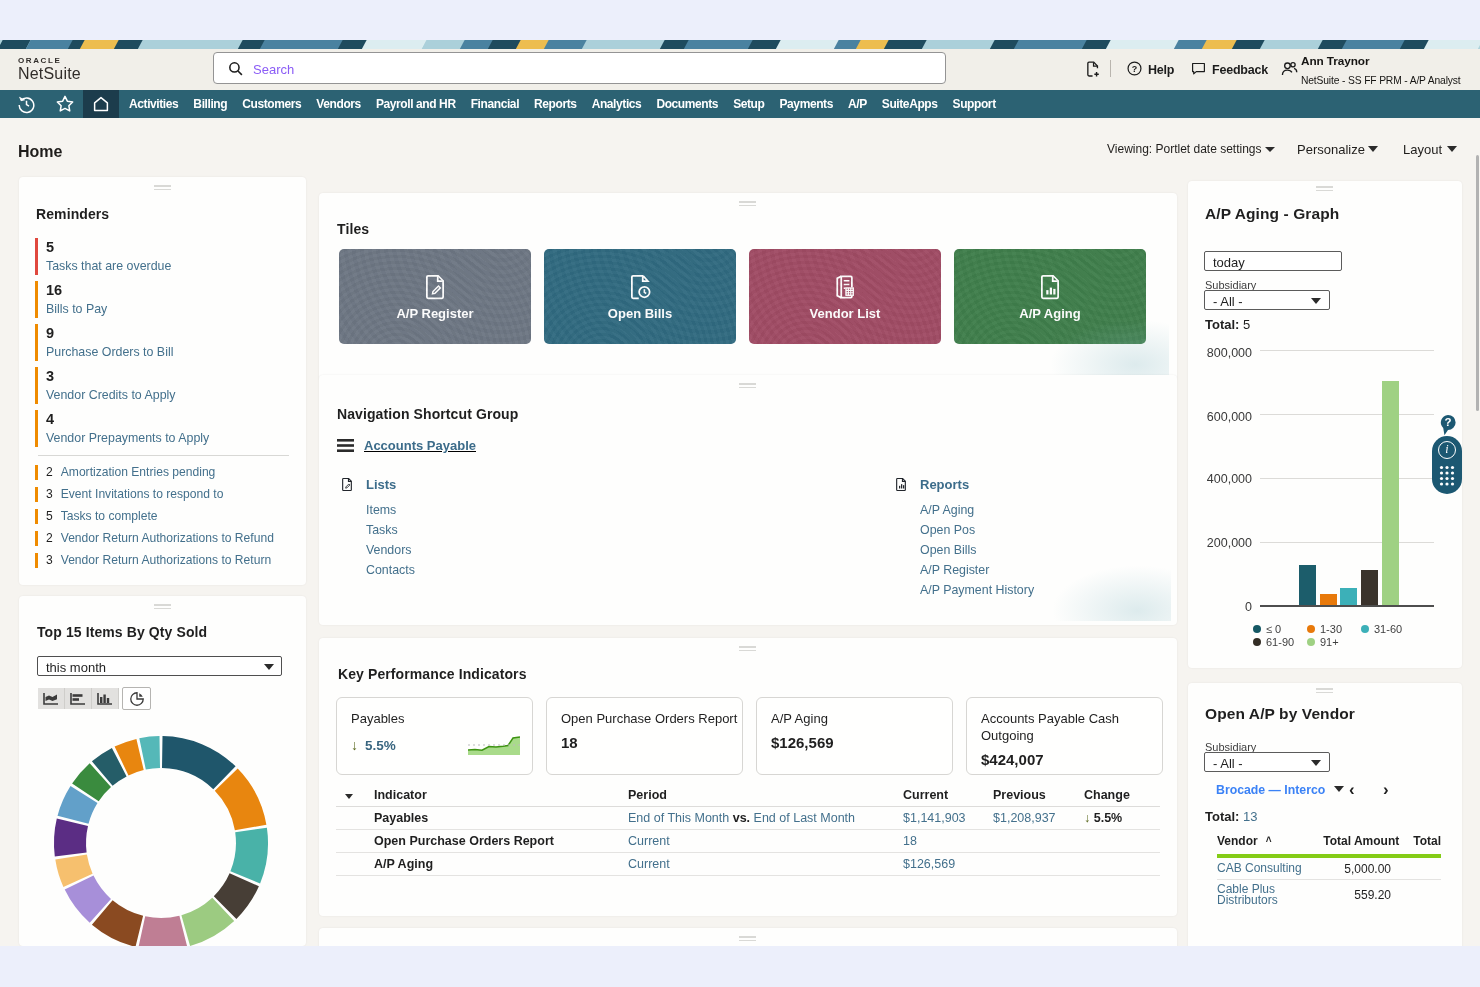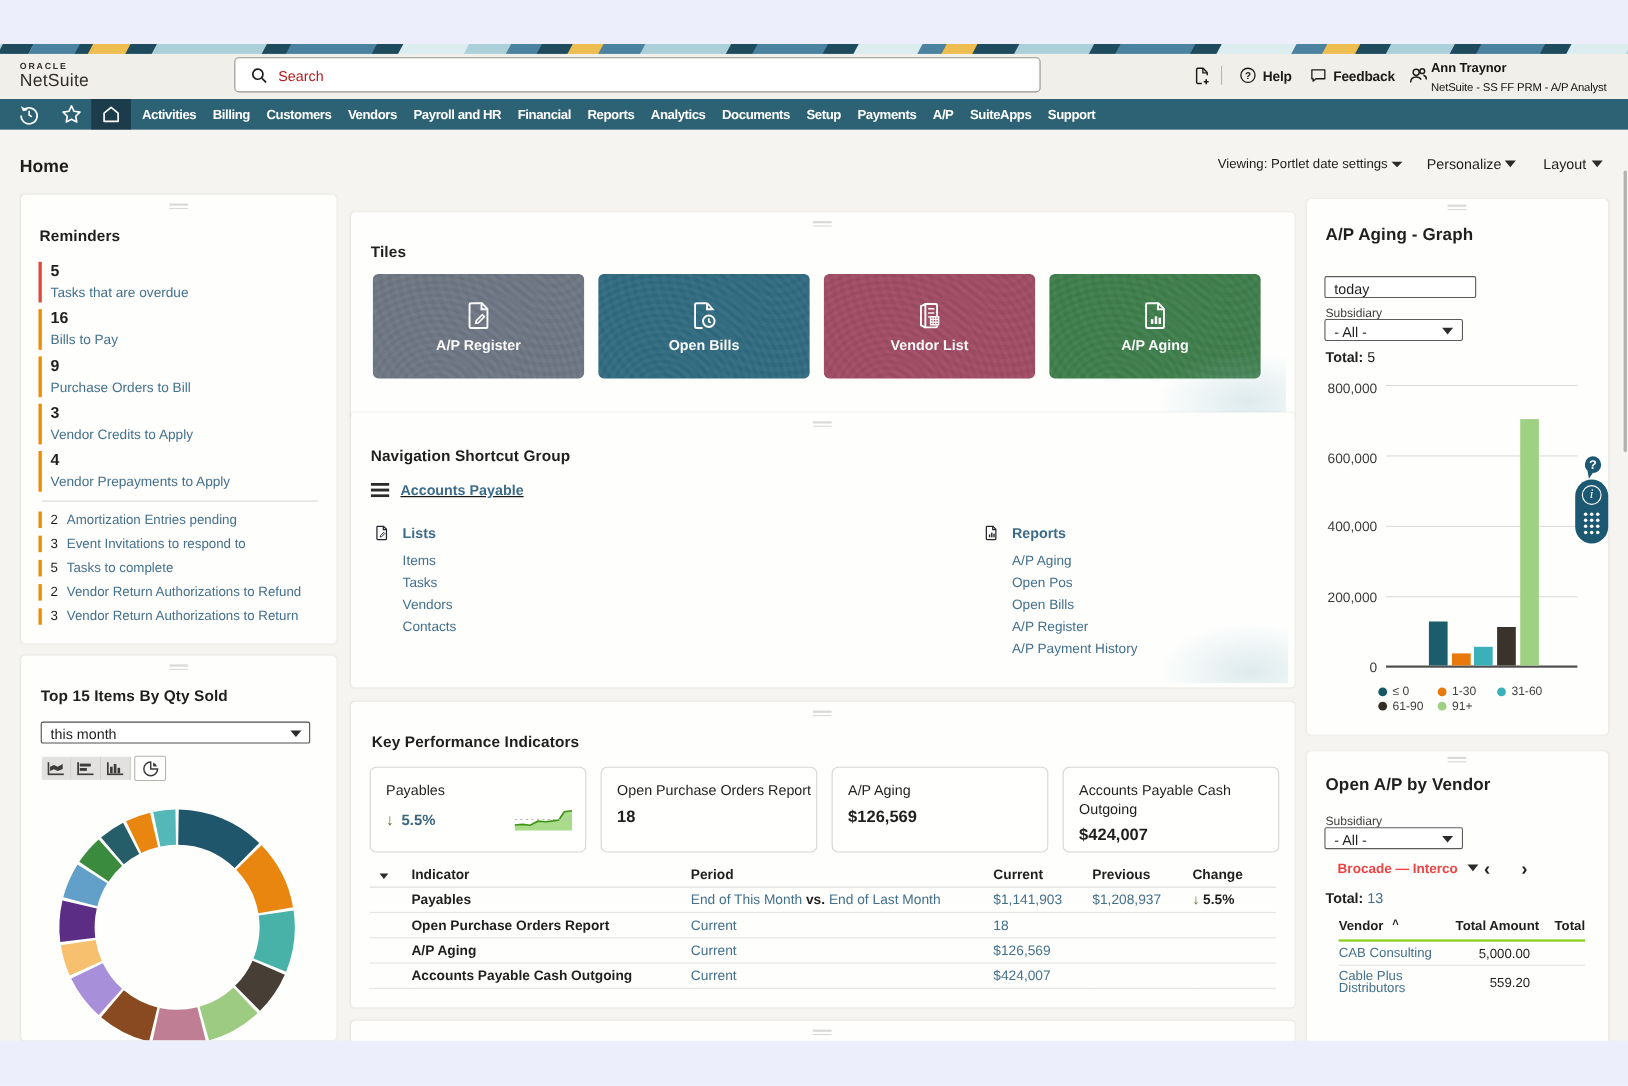--- a/index.html
+++ b/index.html
@@ -106,21 +106,21 @@
 <div id="header">
   <div class="abs" style="left:18px;top:7px;">
     <div style="font-size:8px;font-weight:bold;letter-spacing:1.6px;color:#312d2a;">ORACLE</div>
     <div style="font-size:16px;color:#312d2a;margin-top:0px;letter-spacing:0.2px;">NetSuite</div>
   </div>
   <div class="abs" style="left:213px;top:3px;width:733px;height:32px;background:#fff;border:1px solid #949494;border-radius:4px;">
     <svg class="abs" style="left:13px;top:7px;" width="17" height="17" viewBox="0 0 24 24" fill="none" stroke="#1c1c1c" stroke-width="2.2">
         <circle cx="10.5" cy="10.5" r="6.5"></circle>
         <line x1="15.5" y1="15.5" x2="21" y2="21"></line>
       </svg>
-    <span class="abs" style="left:39px;top:9px;font-size:13px;color:#b91c1c;">Search</span>
+    <span class="abs" style="left:39px;top:9px;font-size:13px;color:#8b5cf6;">Search</span>
   </div>
 
   <svg class="abs" style="left:1085px;top:12px;" width="16" height="17" viewBox="0 0 18 19" fill="none" stroke="#1c1c1c" stroke-width="1.5">
     <path d="M14 8.2 V5.5 L9.8 1.2 H4.5 A1.3 1.3 0 0 0 3.2 2.5 V15.5 A1.3 1.3 0 0 0 4.5 16.8 H8.5"></path>
     <path d="M9.6 1.5 V5.8 H13.8" stroke-width="1.4"></path>
     <path d="M13 12.4 V17.4 M10.5 14.9 H15.5" stroke-width="1.6"></path>
   </svg>
   <div class="abs" style="left:1110px;top:11px;width:1px;height:17px;background:#b9b5ae;"></div>
 
   <svg class="abs" style="left:1127px;top:12px;" width="15" height="15" viewBox="0 0 20 20" fill="none">
@@ -419,28 +419,20 @@
             <td></td>
           </tr>
       <tr>
             <td></td>
             <td class="b">A/P Aging</td>
             <td><a class="link">Current</a></td>
             <td><a class="link">$126,569</a></td>
             <td></td>
             <td></td>
           </tr>
-      <tr>
-            <td></td>
-            <td class="b">Accounts Payable Cash Outgoing</td>
-            <td><a class="link">Current</a></td>
-            <td><a class="link">$424,007</a></td>
-            <td></td>
-            <td></td>
-          </tr>
     </tbody>
       </table>
   </div>
   <div class="card" style="left:319px;top:810px;width:858px;height:40px;">
     <div class="handle" style="left:420px;top:8px;"></div>
   </div>
 
   <div class="card" style="left:1188px;top:63px;width:274px;height:487px;">
     <div class="handle" style="left:128px;top:5px;"></div>
     <div class="ptitle abs" style="left:17px;top:24px;font-size:15.5px;">A/P Aging - Graph</div>
@@ -495,27 +487,27 @@
   </div>
 
   <div class="card" style="left:1188px;top:565px;width:274px;height:300px;">
     <div class="handle" style="left:128px;top:5px;"></div>
     <div class="ptitle abs" style="left:17px;top:22px;font-size:15.5px;">Open A/P by Vendor</div>
     <div class="abs flbl" style="left:17px;top:58px;">Subsidiary</div>
     <div class="abs" style="left:16px;top:69px;width:126px;height:20px;background:#fff;border:1px solid #5b5b5b;border-radius:2px;">
       <span class="abs" style="left:8px;top:3px;font-size:13px;color:#1f1f1f;">- All -</span>
       <div class="abs caret" style="right:8px;top:7px;"></div>
     </div>
-    <div class="abs" style="left:28px;top:100px;font-size:12.3px;font-weight:bold;color:#ef4444;">Brocade — Interco</div>
+    <div class="abs" style="left:28px;top:100px;font-size:12.3px;font-weight:bold;color:#3b82f6;">Brocade — Interco</div>
     <div class="abs caret" style="left:146px;top:103px;"></div>
     <div class="abs chev" style="left:161px;top:97px;">‹</div>
     <div class="abs chev" style="left:195px;top:97px;">›</div>
     <div class="abs" style="left:17px;top:126px;font-size:13px;color:#1f1f1f;"><b>Total:</b> <a class="link">13</a></div>
     <div class="abs" style="left:29px;top:151px;width:224px;font-size:12px;">
-      <div style="display:flex;font-weight:bold;color:#1f1f1f;padding-bottom:6px;border-bottom:2px solid #84cc16;">
+      <div style="display:flex;font-weight:bold;color:#1f1f1f;padding-bottom:6px;border-bottom:4px solid #84cc16;">
         <span>Vendor</span>
           <span style="margin-left:8px;font-size:10px;">˄</span>
           <span style="margin-left:auto;">Total Amount</span>
           <span style="margin-left:14px;">Total</span>
       </div>
       <div class="vrow">
           <a class="link" style="width:95px;">CAB Consulting</a>
           <span class="amt">5,000.00</span>
         </div>
       <div class="vrow" style="border-bottom:none;">

